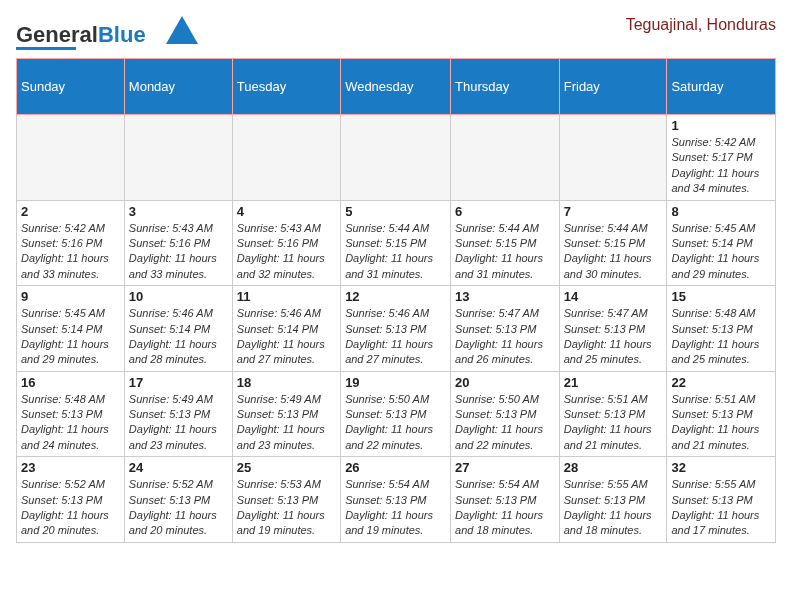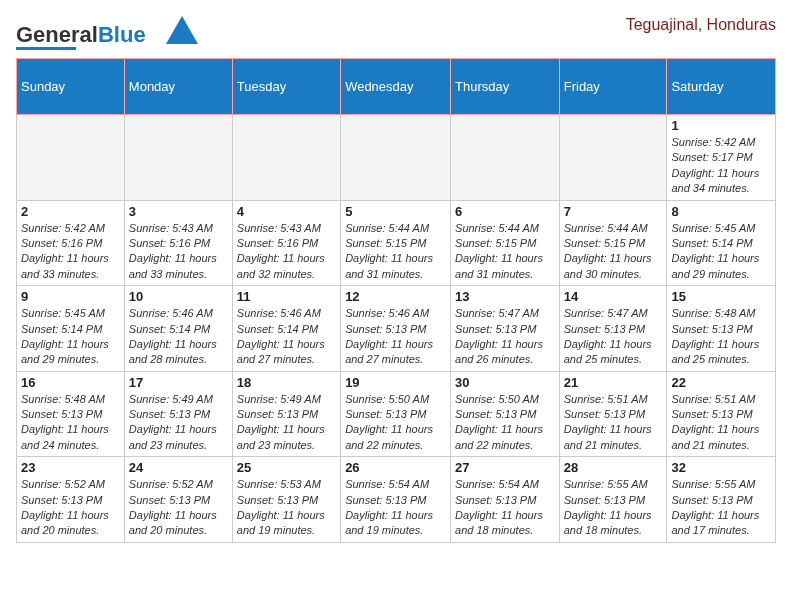--- a/index.html
+++ b/index.html
@@ -205,21 +205,21 @@
         </td>
         <td>
           <span class="day-number">18</span>
           <div class="day-info">Sunrise: 5:49 AM<br>Sunset: 5:13 PM<br>Daylight: 11 hours and 23 minutes.</div>
         </td>
         <td>
           <span class="day-number">19</span>
           <div class="day-info">Sunrise: 5:50 AM<br>Sunset: 5:13 PM<br>Daylight: 11 hours and 22 minutes.</div>
         </td>
         <td>
-          <span class="day-number">30</span>
+          <span class="day-number">20</span>
           <div class="day-info">Sunrise: 5:50 AM<br>Sunset: 5:13 PM<br>Daylight: 11 hours and 22 minutes.</div>
         </td>
         <td>
           <span class="day-number">21</span>
           <div class="day-info">Sunrise: 5:51 AM<br>Sunset: 5:13 PM<br>Daylight: 11 hours and 21 minutes.</div>
         </td>
         <td>
           <span class="day-number">22</span>
           <div class="day-info">Sunrise: 5:51 AM<br>Sunset: 5:13 PM<br>Daylight: 11 hours and 21 minutes.</div>
         </td>

